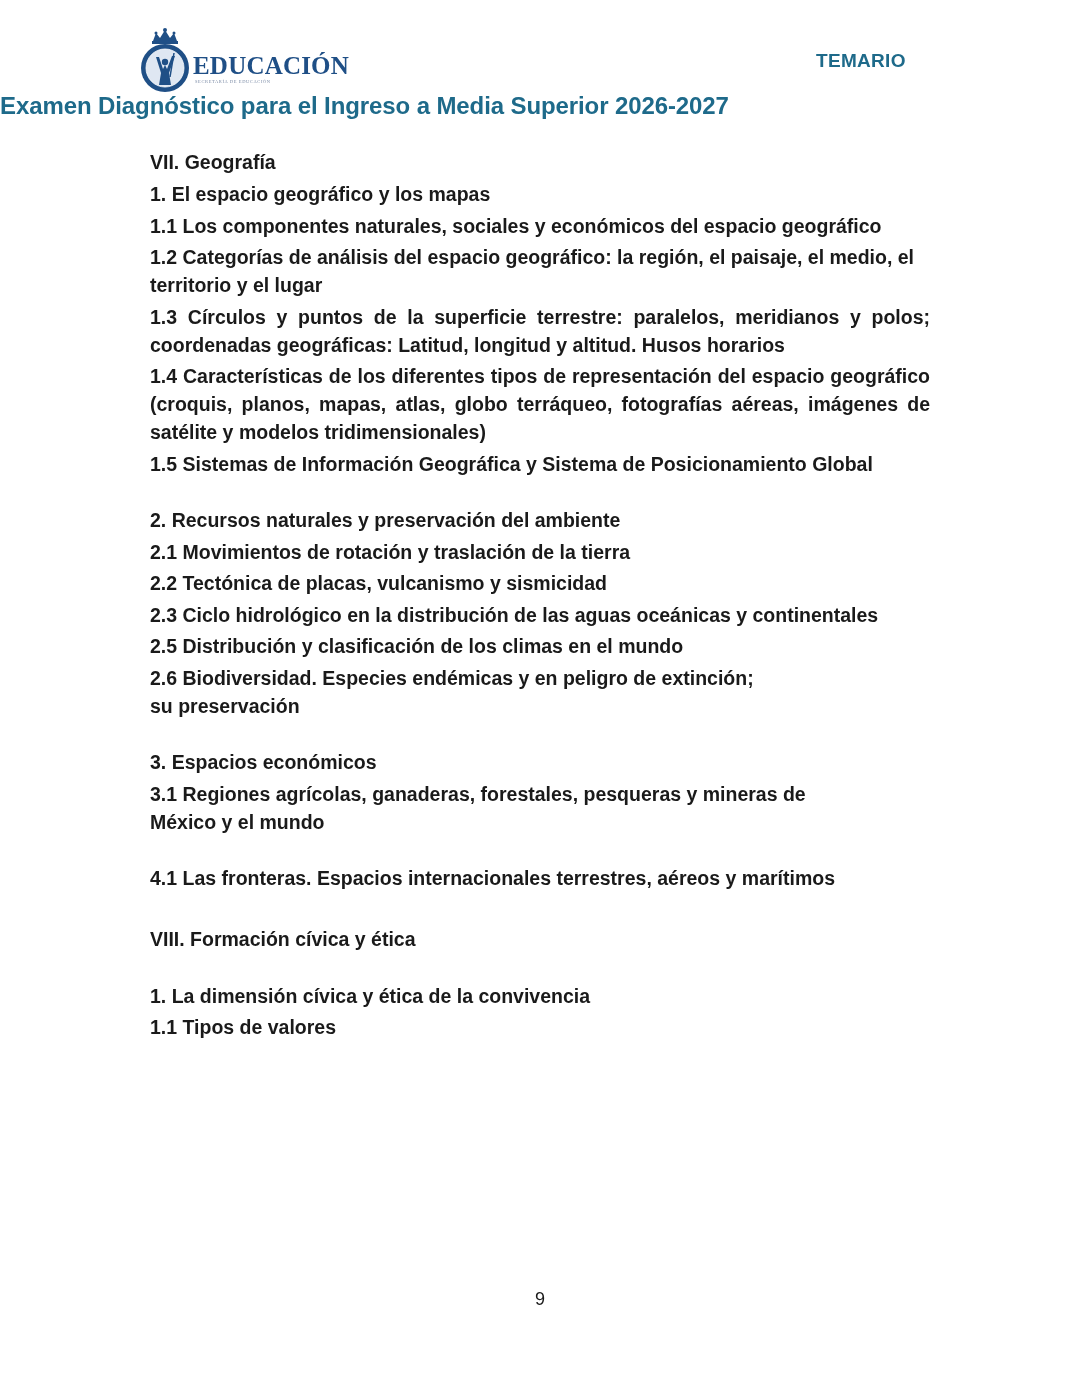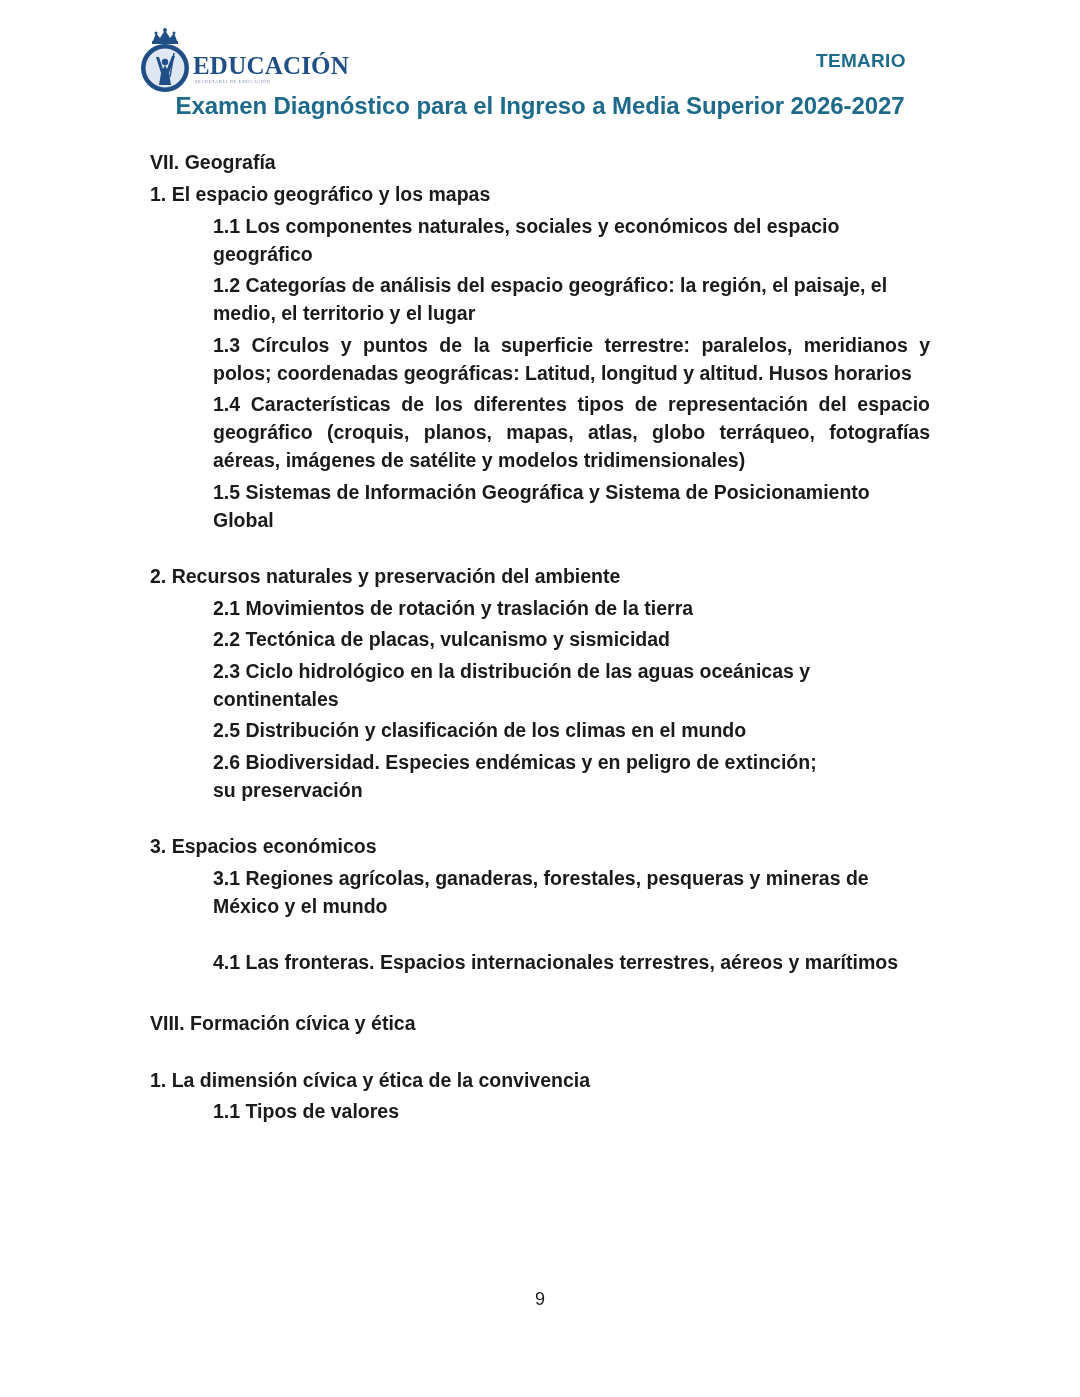--- a/index.html
+++ b/index.html
@@ -7,28 +7,28 @@
          font-family: "Liberation Sans", "DejaVu Sans", sans-serif; color: #1a1a1a; }
   .logo { position: absolute; left: 139px; top: 27px; display: flex; align-items: center; }
   .logo-emblem { width: 52px; height: 66px; position: relative; }
   .logo-text { margin-left: 2px; margin-top: 16px; }
   .logo-word { font-family: "Liberation Serif", "DejaVu Serif", serif; font-weight: bold;
                font-size: 25px; color: #1f4f86; letter-spacing: 0.2px; line-height: 26px; }
   .logo-sub { font-family: "Liberation Serif", serif; font-size: 4.5px; color: #7a8aa5;
               letter-spacing: 0.6px; margin-left: 2px; text-transform: uppercase; }
   .temario { position: absolute; left: 816px; top: 50px; font-weight: bold; font-size: 19px;
              color: #1e6a8a; letter-spacing: 0.3px; }
-  .exam-title { position: absolute; left: 0; width: 1080px; top: 92px; text-align: center;
+  .exam-title { position: absolute; left: 0; width: 1080px; top: 92px; text-align: left;
                 font-weight: bold; font-size: 24px; color: #1e6a8a; letter-spacing: -0.1px; }
   .content { position: absolute; left: 150px; top: 148px; width: 780px; font-size: 19.5px;
              line-height: 28px; }
   .line { margin: 0; font-weight: bold; }
   .sec { margin-bottom: 4px; }
   .topic { margin-bottom: 3.5px; }
-  .sub { margin-left: 63px; margin-bottom: 3.5px; }
+  .sub { margin-bottom: 3.5px; }
   .sub.just { text-align: justify; text-align-last: left; }
   .gap { height: 25px; }
   .gap-lg { height: 29px; }
   .page-num { position: absolute; left: 0; width: 1080px; top: 1289px; text-align: center;
               font-size: 18px; color: #1a1a1a; }
 </style>
 </head>
 <body>
 
 <div>

